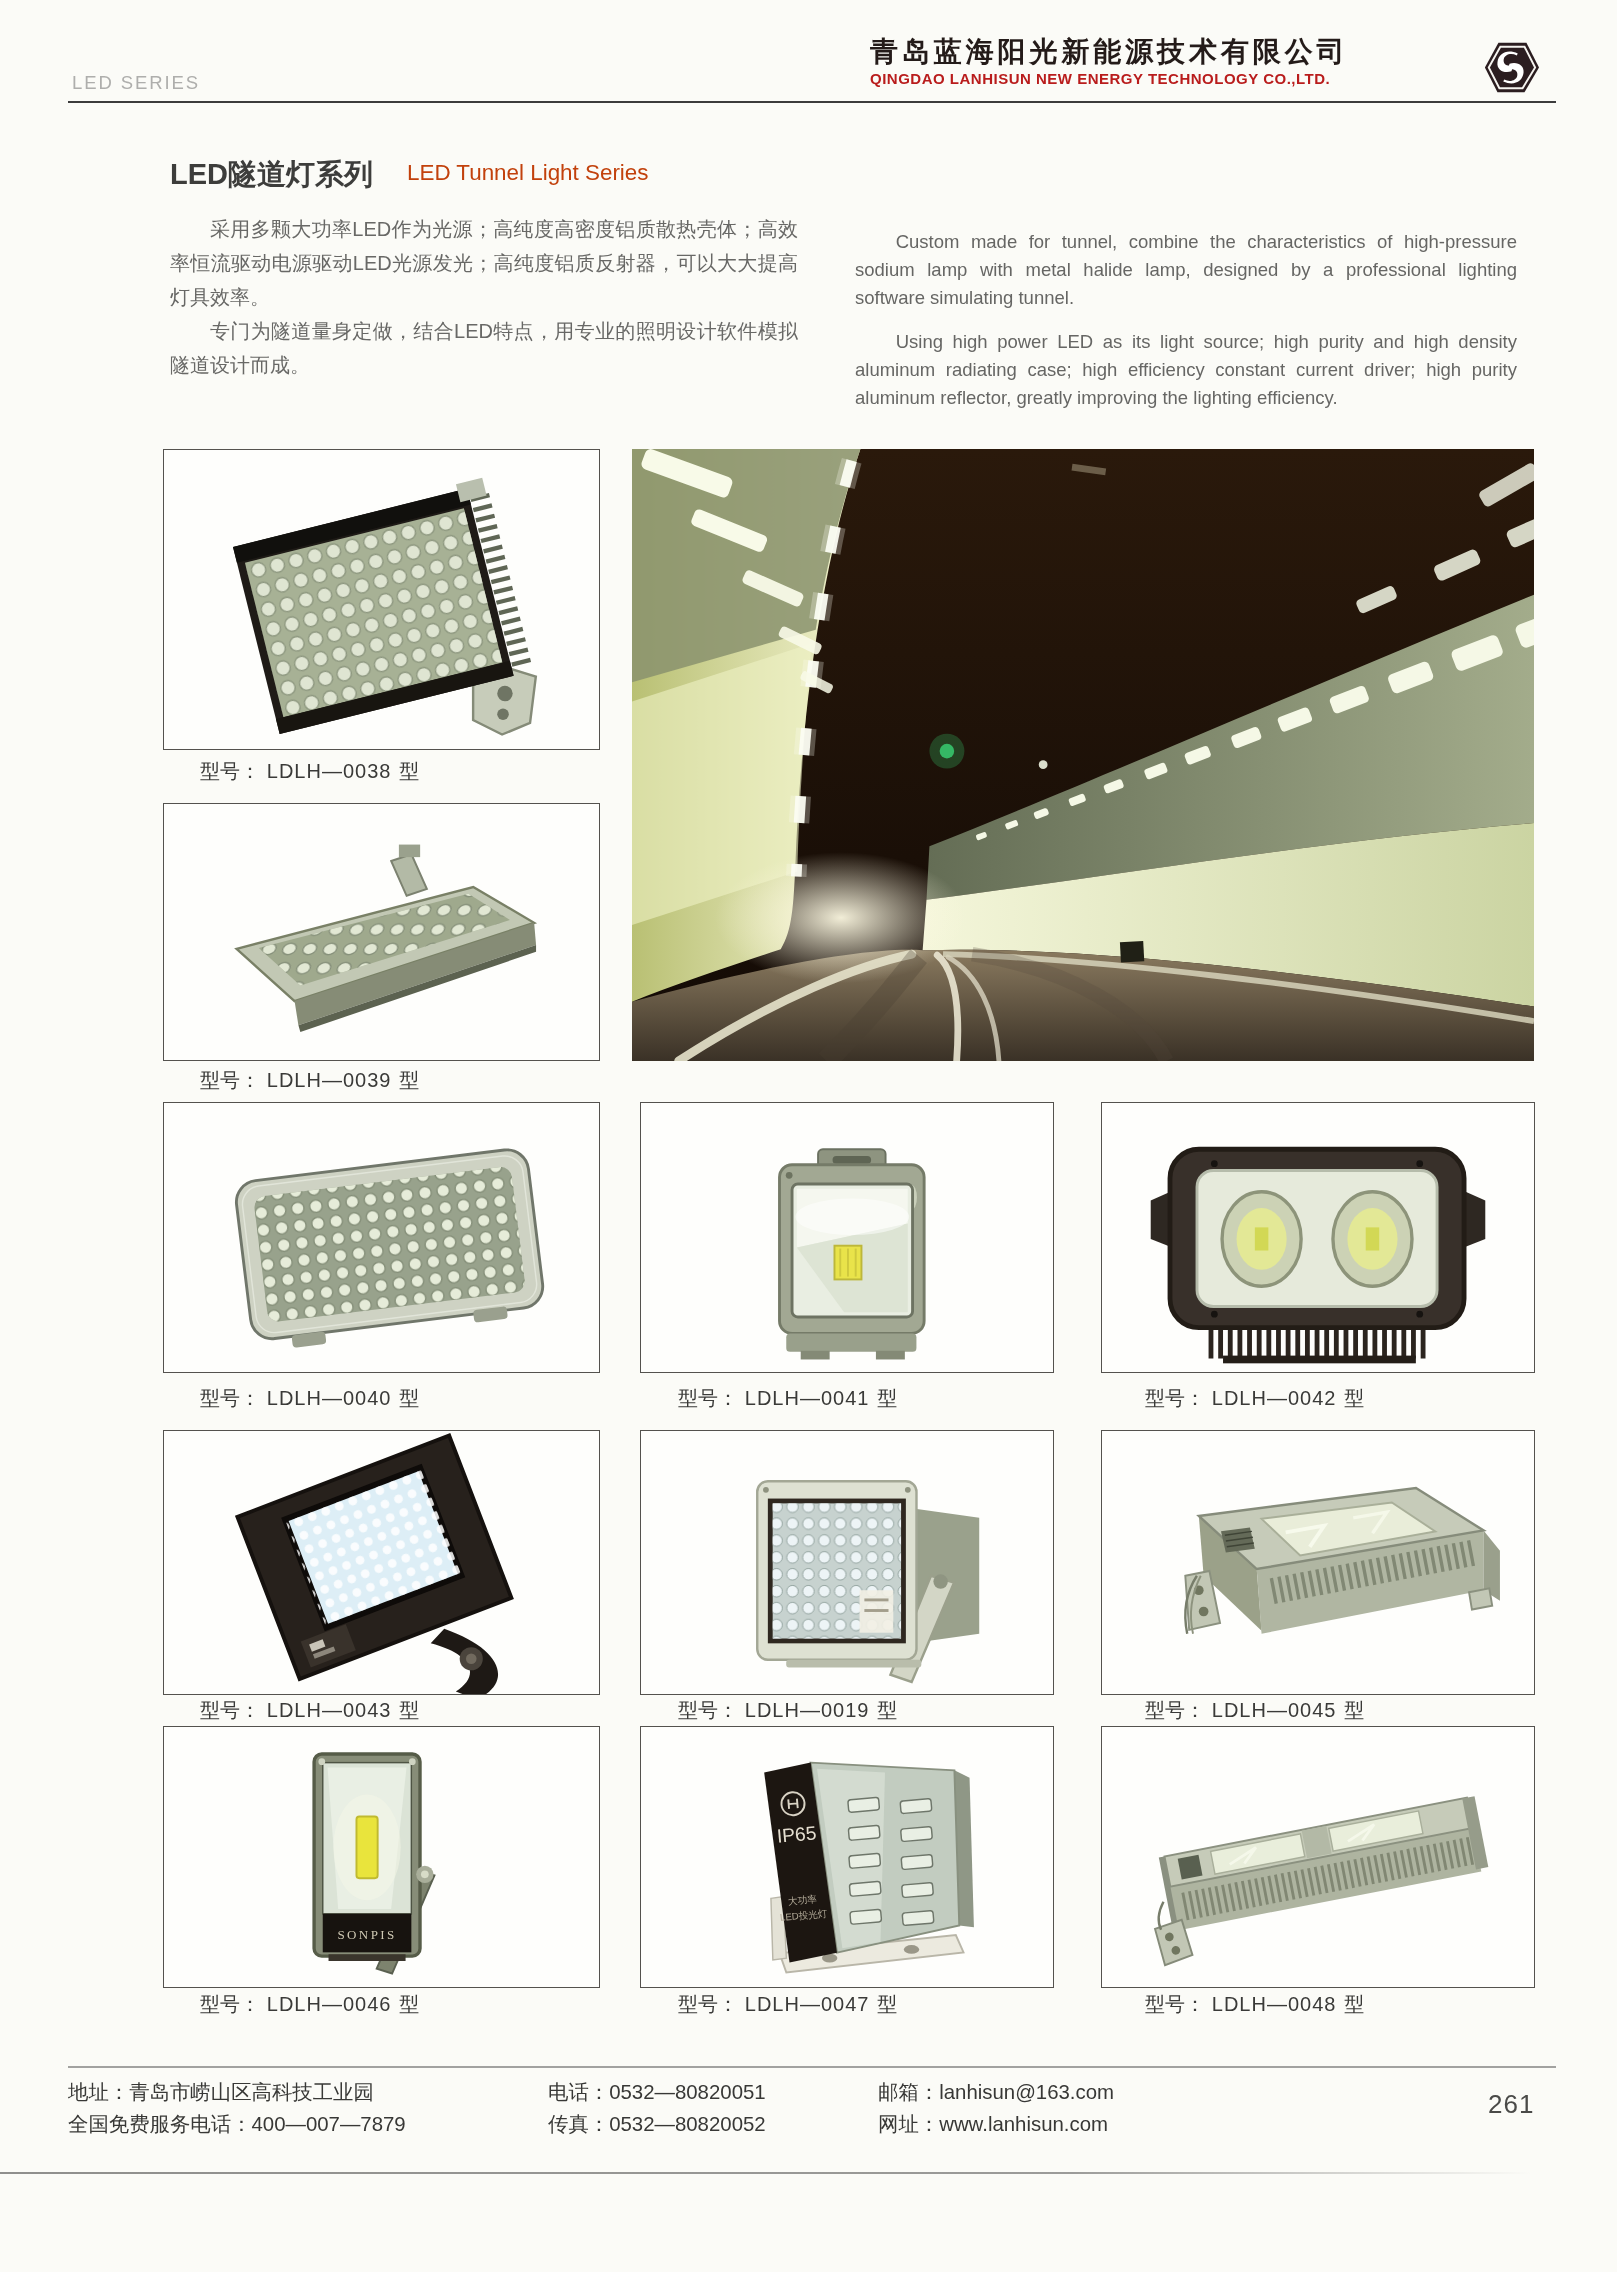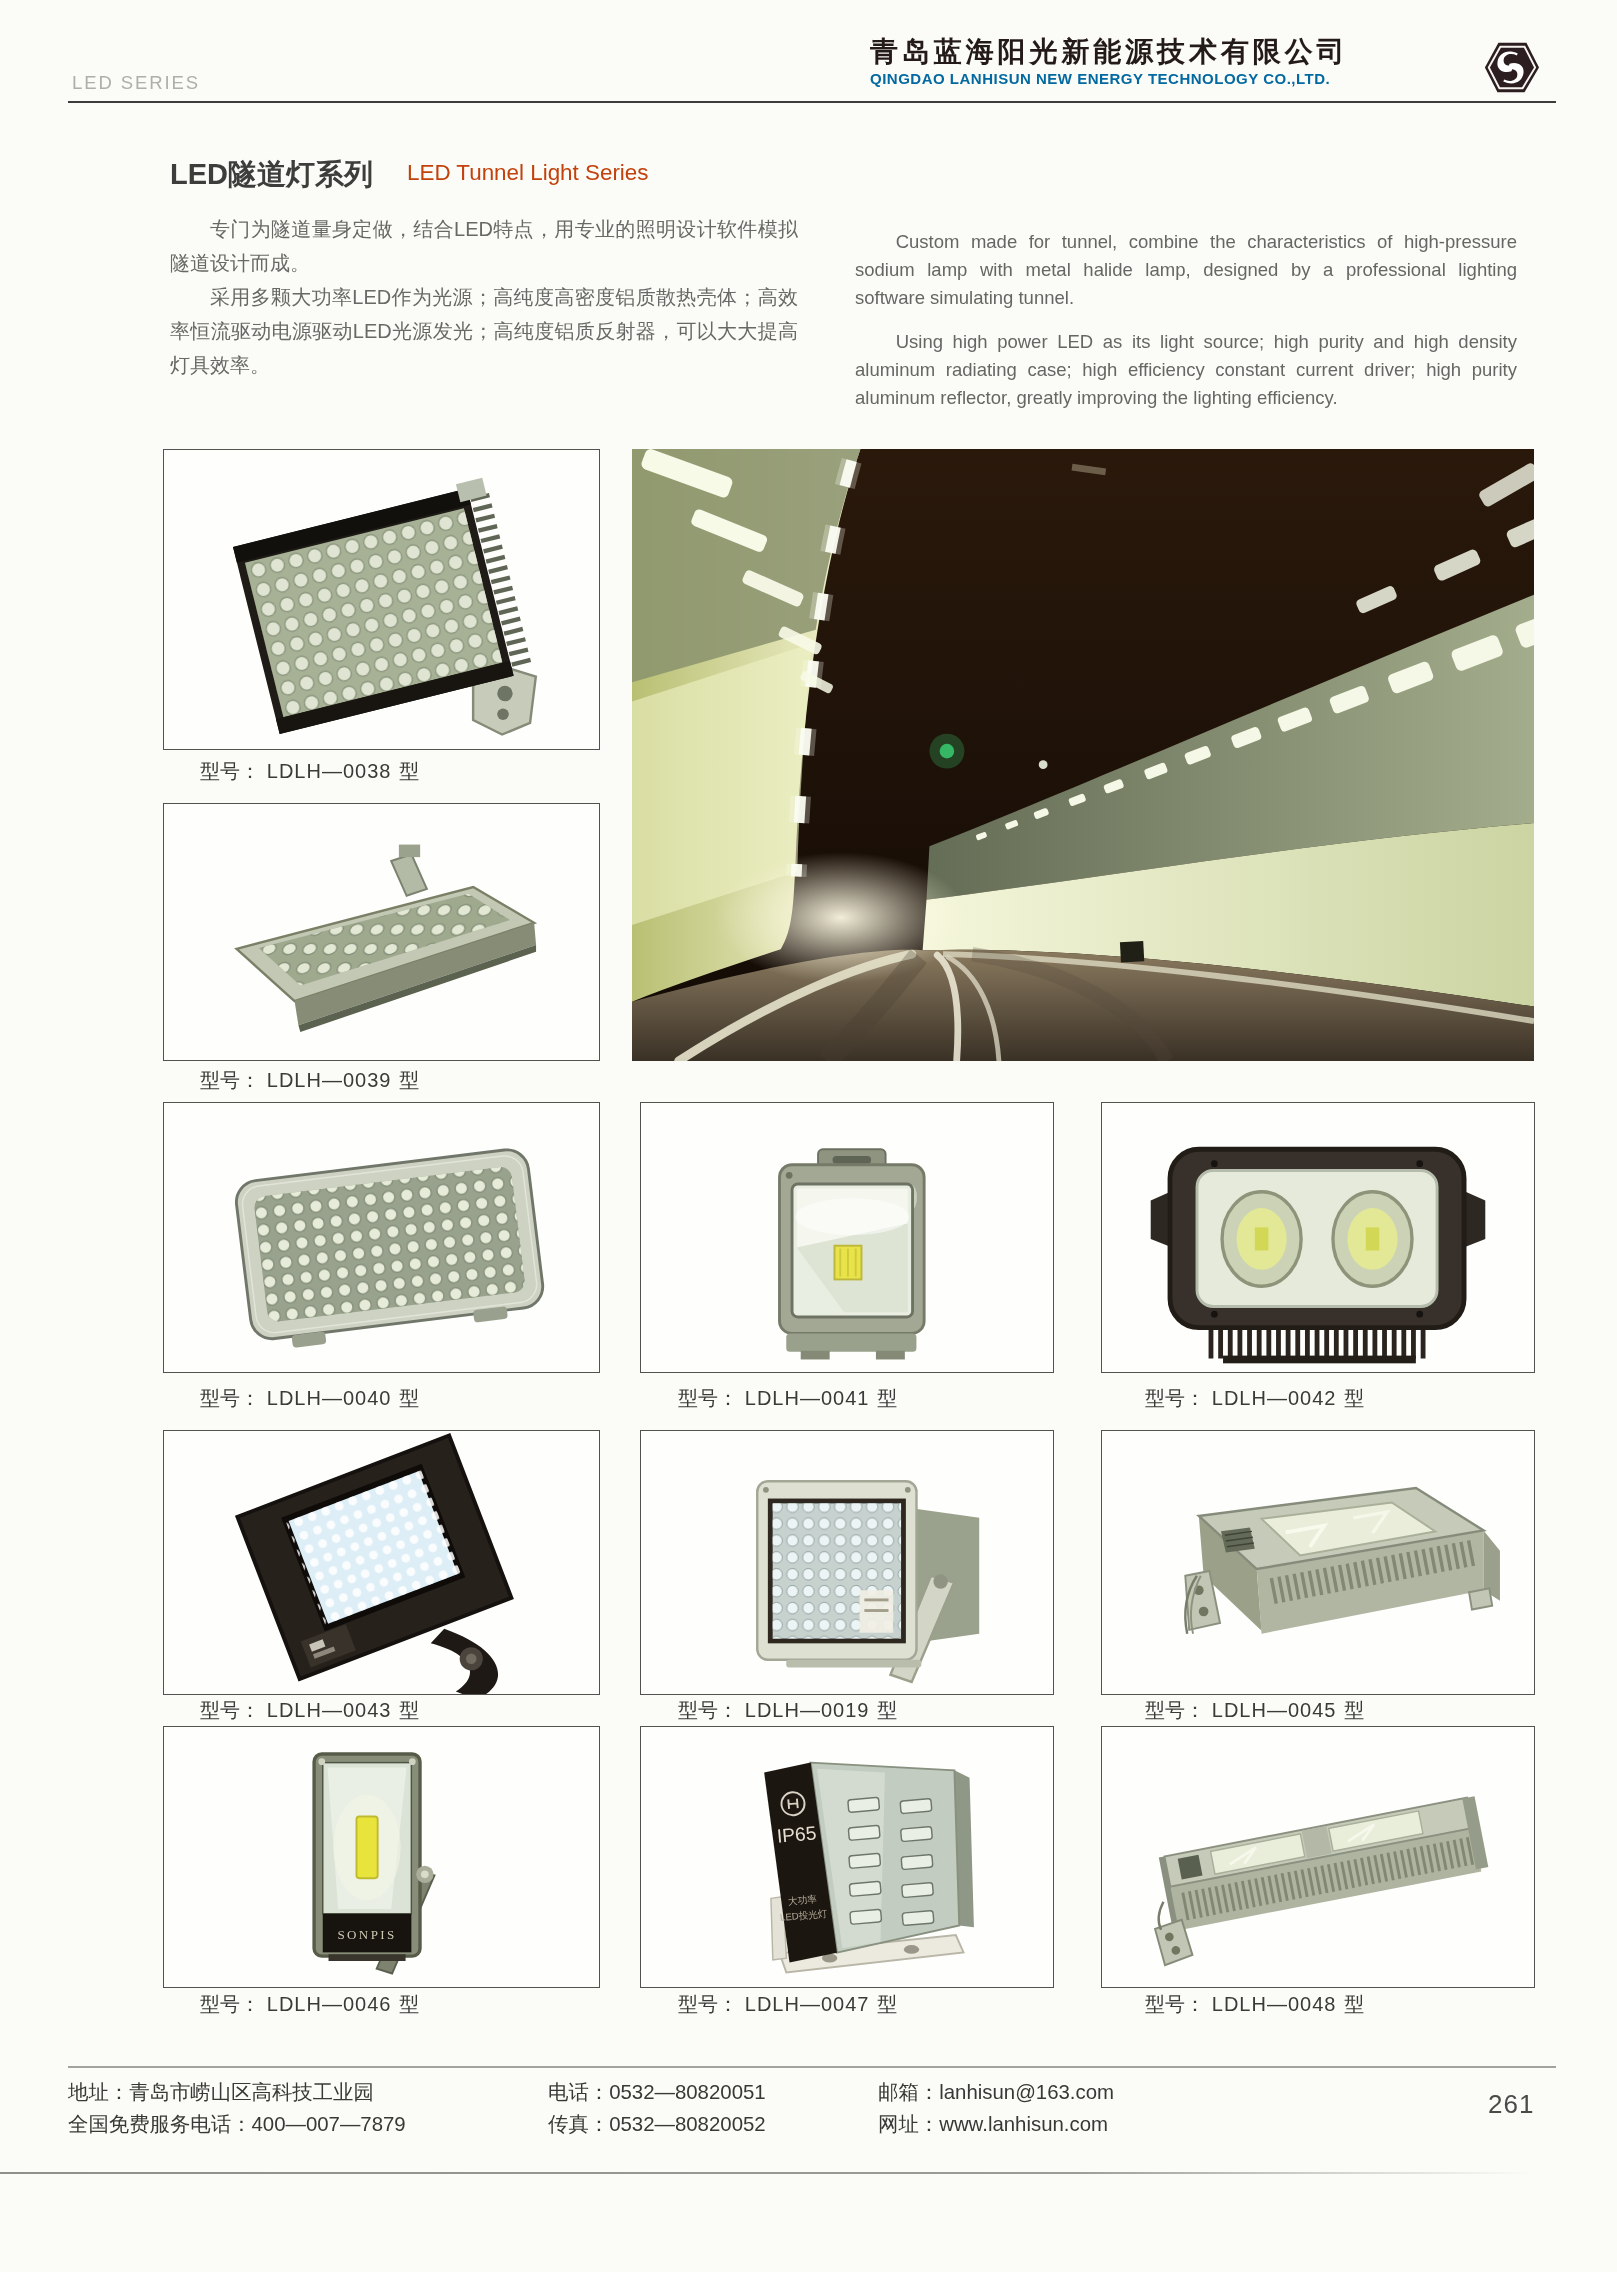--- a/index.html
+++ b/index.html
@@ -6,21 +6,21 @@
   .page{
     position:relative;width:1617px;height:2273px;margin:0 auto;
     background:#fbfbf7;overflow:hidden;
     font-family:"Liberation Sans","DejaVu Sans",sans-serif;
     color:#3c3c3a;
   }
   .abs{position:absolute;}
   .series{font-size:18.5px;letter-spacing:1.9px;color:#aeaeac;}
   .company{text-align:left;}
   .company .cn{font-size:28px;font-weight:bold;color:#241b19;letter-spacing:3.9px;line-height:32px;}
-  .company .en{font-size:15px;font-weight:bold;color:#0369a1;letter-spacing:0.5px;margin-top:1.9px;}
+  .company .en{font-size:15px;font-weight:bold;color:#b91c1c;letter-spacing:0.5px;margin-top:1.9px;}
   .rule{background:#3c3c3c;}
   .title-cn{font-size:29px;font-weight:bold;color:#3d3d3b;}
   .title-en{font-size:22.4px;color:#58585
 
 6;}
   .title-en{font-size:22.4px;color:#c2410c;}
   .para-cn p{margin:0;font-size:20px;line-height:34px;color:#686866;text-indent:2em;text-align:justify;}
   .para-en p{margin:16px;font-size:18.5px;line-height:28px;color:#666664;text-indent:2.2em;text-align:justify;}
   .pbox{box-sizing:border-box;background:#fefefc;border:1.5px solid #54524e;}
   .pbox svg{display:block;width:100%;height:100%;}
@@ -51,22 +51,22 @@
     <path d="M78 30 C 56 20 38 30 36 48 C 34 64 49 72 65 67 L 69 54 C 56 58 47 52 49 42 C 51 32 64 28 76 34 Z" fill="#ffffff"></path>
     <path d="M48 88 C 70 98 88 88 90 70 C 92 54 77 46 61 51 L 57 64 C 70 60 79 66 77 76 C 75 86 62 90 50 84 Z" fill="#ffffff"></path>
   </svg>
 
   <div class="abs rule" style="left:68px;top:101px;width:1488px;height:1.9px;"></div>
 
   <div class="abs title-cn" style="left:170px;top:155px;">LED隧道灯系列</div>
   <div class="abs title-en" style="left:407px;top:160px;">LED Tunnel Light Series</div>
 
   <div class="abs para-cn" style="left:170px;top:212px;width:628px;">
+    <p>采用多颗大功率LED作为光源；高纯度高密度铝质散热壳体；高效率恒流驱动电源驱动LED光源发光；高纯度铝质反射器，可以大大提高灯具效率。</p>
     <p>专门为隧道量身定做，结合LED特点，用专业的照明设计软件模拟隧道设计而成。</p>
-    <p>采用多颗大功率LED作为光源；高纯度高密度铝质散热壳体；高效率恒流驱动电源驱动LED光源发光；高纯度铝质反射器，可以大大提高灯具效率。</p>
   </div>
 
   <div class="abs para-en" style="left:839px;top:212px;width:694px;">
     <p>Custom made for tunnel, combine the characteristics of high-pressure sodium lamp with metal halide lamp, designed by a professional lighting software simulating tunnel.</p>
     <p>Using high power LED as its light source; high purity and high density aluminum radiating case; high efficiency constant current driver; high purity aluminum reflector, greatly improving the lighting efficiency.</p>
   </div>
 
   <div class="abs photo" style="left:632px;top:449px;width:902px;height:612px;">
     <svg viewBox="0 0 1856 1260" preserveAspectRatio="none">
       <defs>

